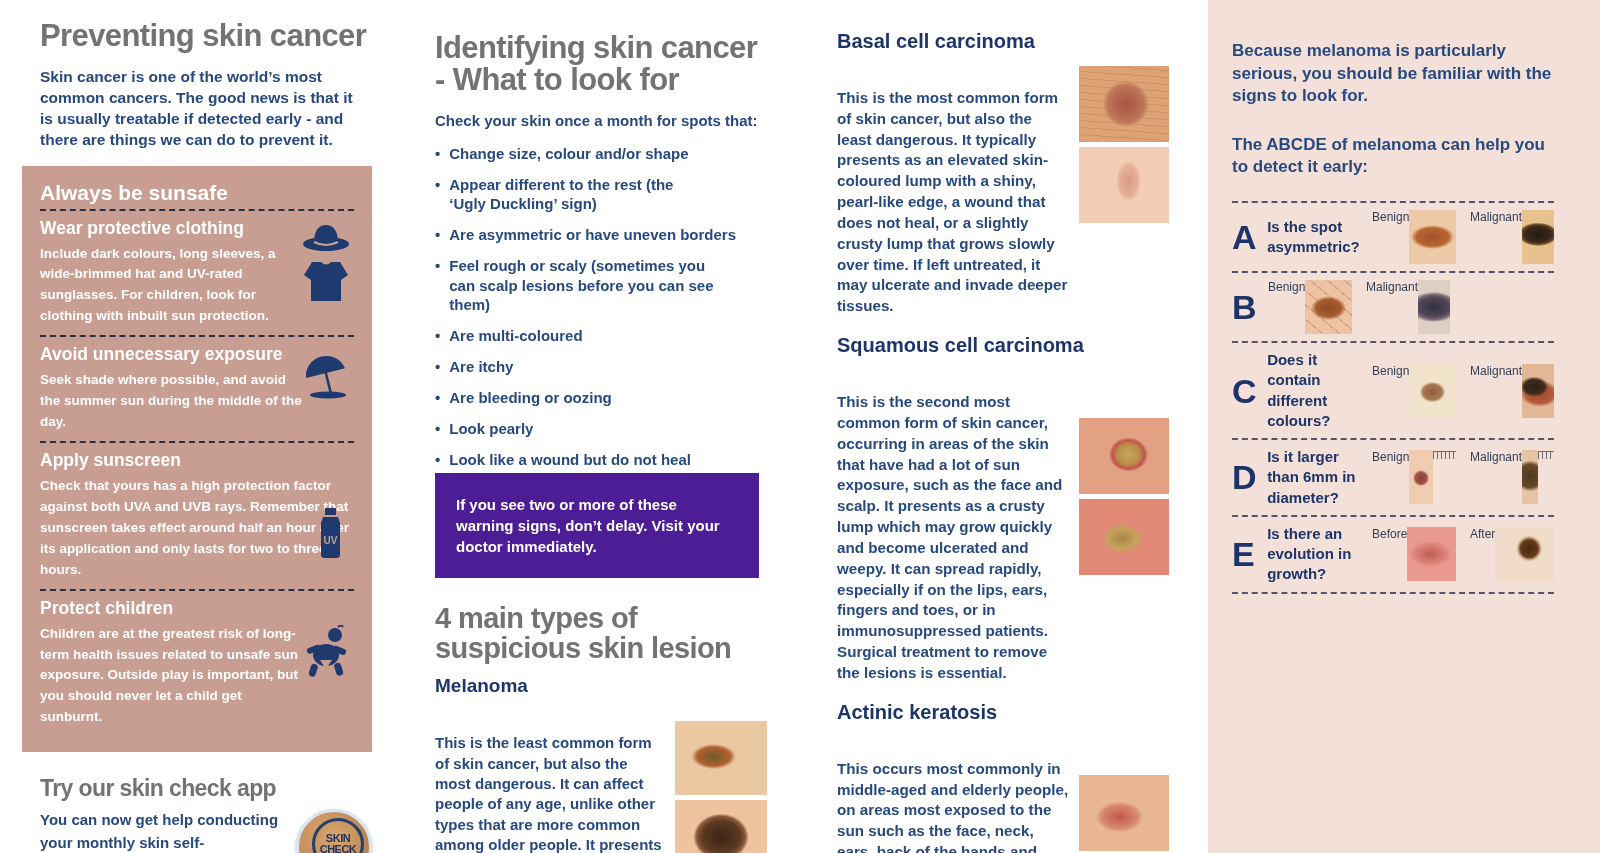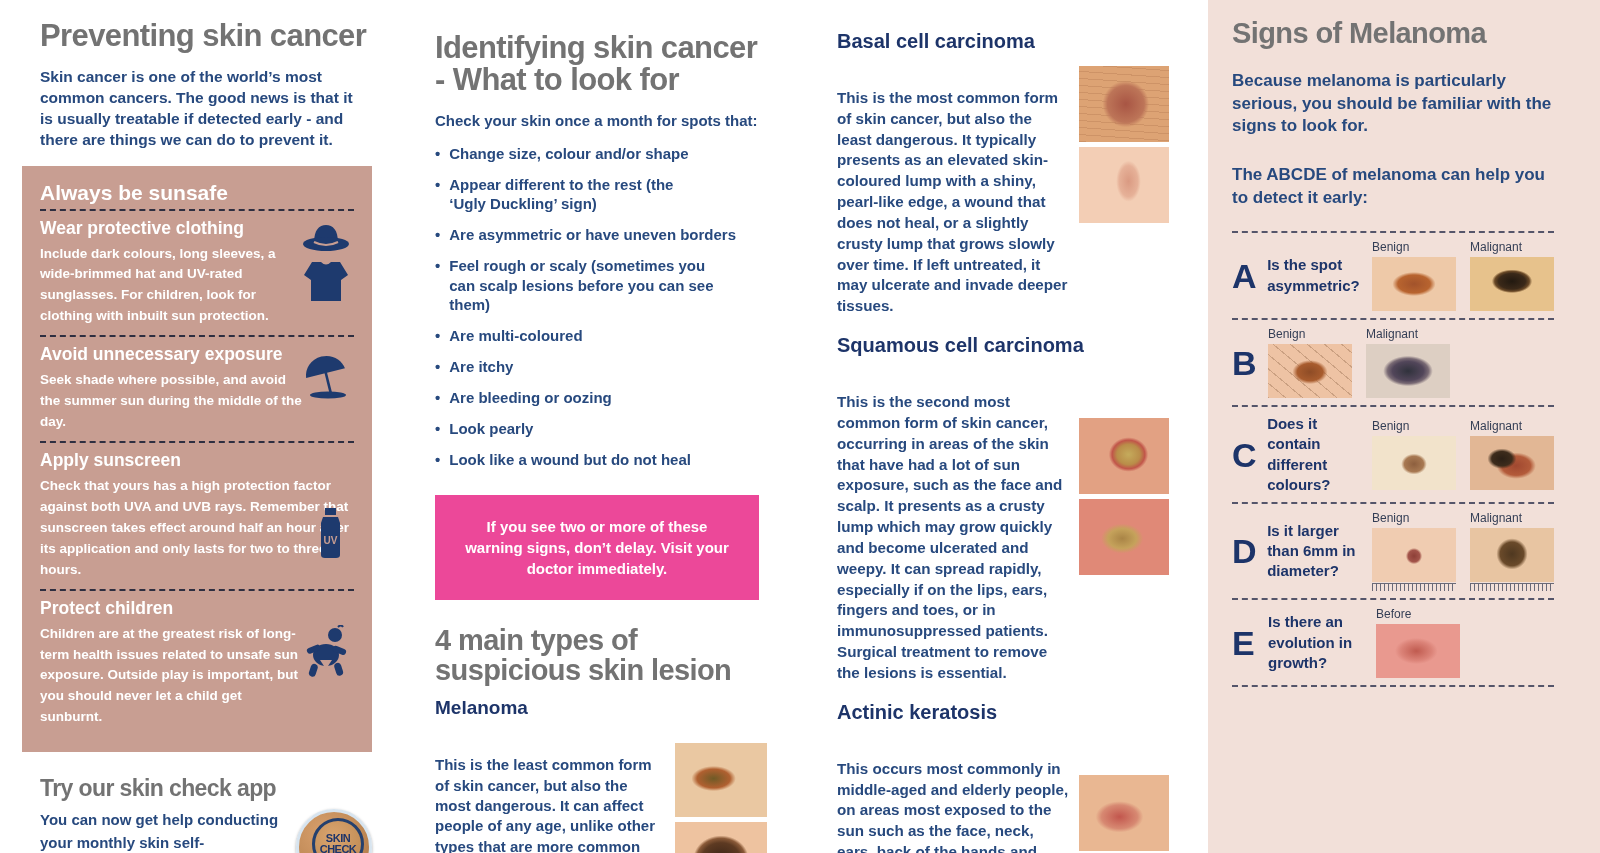--- a/index.html
+++ b/index.html
@@ -30,21 +30,21 @@
   .lens{position:absolute;left:13px;top:6px;width:46px;height:46px;border-radius:50%;border:3px solid #24406e;background:radial-gradient(circle at 40% 35%,#d9a570 0%,#c48f58 70%);display:flex;flex-direction:column;align-items:center;justify-content:center;}
   .lens span{font-size:11px;font-weight:bold;color:#1d3469;line-height:1.05;letter-spacing:-0.5px;}
 
   
   .col2{position:absolute;left:435px;top:0;width:332px;}
   .col2 .title{margin-top:32px;font-size:31px;}
   .check-intro{margin-top:15px;font-size:15px;}
   .checklist{margin-top:12px;display:flex;flex-direction:column;gap:11.5px;}
   .check-item{display:flex;gap:9px;font-size:15px;font-weight:bold;color:#27497e;line-height:1.3;}
   .check-item .dot{flex:0 0 auto;}
-  .warnbox{margin-top:25px;width:282px;background:#ec4899;color:#ffffff;font-weight:bold;font-size:15px;text-align:center;padding:21px 21px;line-height:1.4;}
+  .warnbox{margin-top:3px;width:282px;background:#4c1d95;color:#ffffff;font-weight:bold;font-size:15px;text-align:left;padding:21px 21px;line-height:1.4;}
   .types-title{margin-top:25px;font-size:29px;}
   .mel-head{margin-top:12px;font-size:19px;}
   .split{display:flex;gap:10px;margin-top:10px;}
   .split .txt{flex:1;font-size:15px;margin-top:26px;}
   .imgcol{display:flex;flex-direction:column;gap:5px;width:92px;flex:0 0 auto;}
 
   
   .col3{position:absolute;left:837px;top:0;width:332px;}
   .sec-head{font-size:20px;}
   .col3 .sec{margin-top:0;}
@@ -75,21 +75,21 @@
 
   
   .col4{position:absolute;left:1208px;top:0;width:392px;height:853px;background:#f2e0d9;box-sizing:border-box;padding:18px 46px 0 24px;}
   .col4 .title{font-size:29px;}
   .col4 .intro{margin-top:22px;font-size:17px;line-height:1.33;}
   .col4 .abcde-intro{margin-top:26px;font-size:17px;line-height:1.33;}
   .abc-rows{margin-top:22px;}
   .abc-row{display:flex;align-items:center;gap:8px;border-top:2px dashed #55556a;padding:7px 0;}
   .abc-letter{width:28px;font-size:34px;font-weight:bold;color:#1d3469;line-height:1;}
   .abc-q{width:100px;font-size:15px;font-weight:bold;color:#1d3469;line-height:1.35;}
-  .stack{width:84px;display:flex;flex-direction:column;justify-content:space-between;}
+  .stack{width:84px;display:flex;flex-direction:row;justify-content:space-between;}
   .stack .ph-label{font-size:12px;font-weight:normal;color:#343e55;margin-bottom:3px;}
   .stack + .stack{margin-left:6px;}
   .ruler{width:84px;height:7px;margin-top:1px;border-top:1px solid #6a6a78;background-image:repeating-linear-gradient(90deg,#6a6a78 0 1px,rgba(0,0,0,0) 1px 4px);}
   .end-dash{border-top:2px dashed #55556a;}
 
   svg.icon{display:block;}
 </style>
 </head>
 <body>
 
@@ -270,21 +270,20 @@
         <div class="bodytext txt">This occurs most commonly in middle-aged and elderly people, on areas most exposed to the sun such as the face, neck, ears, back of the hands and scalp. It presents as red-brown scaly and rough patches of skin. The lesions are pre-cancerous; in 10 – 15% of cases they may develop into squamous cell carcinomas, so they should be treated to prevent progression.</div>
         <div class="imgcol" style="width:90px;margin-top:42px;">
           <div class="ph ph3 ph-ak1"></div>
           <div class="ph ph3 ph-ak2"></div>
         </div>
       </div>
     </div>
   </div>
 
   <div class="col4">
-    <div class="headline title">Signs of Melanoma</div>
     <div class="bodytext intro">Because melanoma is particularly serious, you should be familiar with the signs to look for.</div>
     <div class="bodytext abcde-intro">The ABCDE of melanoma can help you to detect it early:</div>
 
     <div class="abc-rows">
 
       <div class="abc-row">
         <div class="abc-letter">A</div>
         <div class="abc-q">Is the spot asymmetric?</div>
         <div class="stack">
           <div class="ph-label">Benign</div>
@@ -336,19 +335,23 @@
         </div>
       </div>
 
       <div class="abc-row">
         <div class="abc-letter">E</div>
         <div class="abc-q">Is there an evolution in growth?</div>
         <div class="stack">
           <div class="ph-label">Before</div>
           <div class="ph ph4 ph-e-bef"></div>
         </div>
+        <div class="stack">
+          <div class="ph-label">After</div>
+          <div class="ph ph4 ph-e-aft"></div>
+        </div>
       </div>
 
       <div class="end-dash"></div>
     </div>
   </div>
 
 </div>
 
 </body></html>

